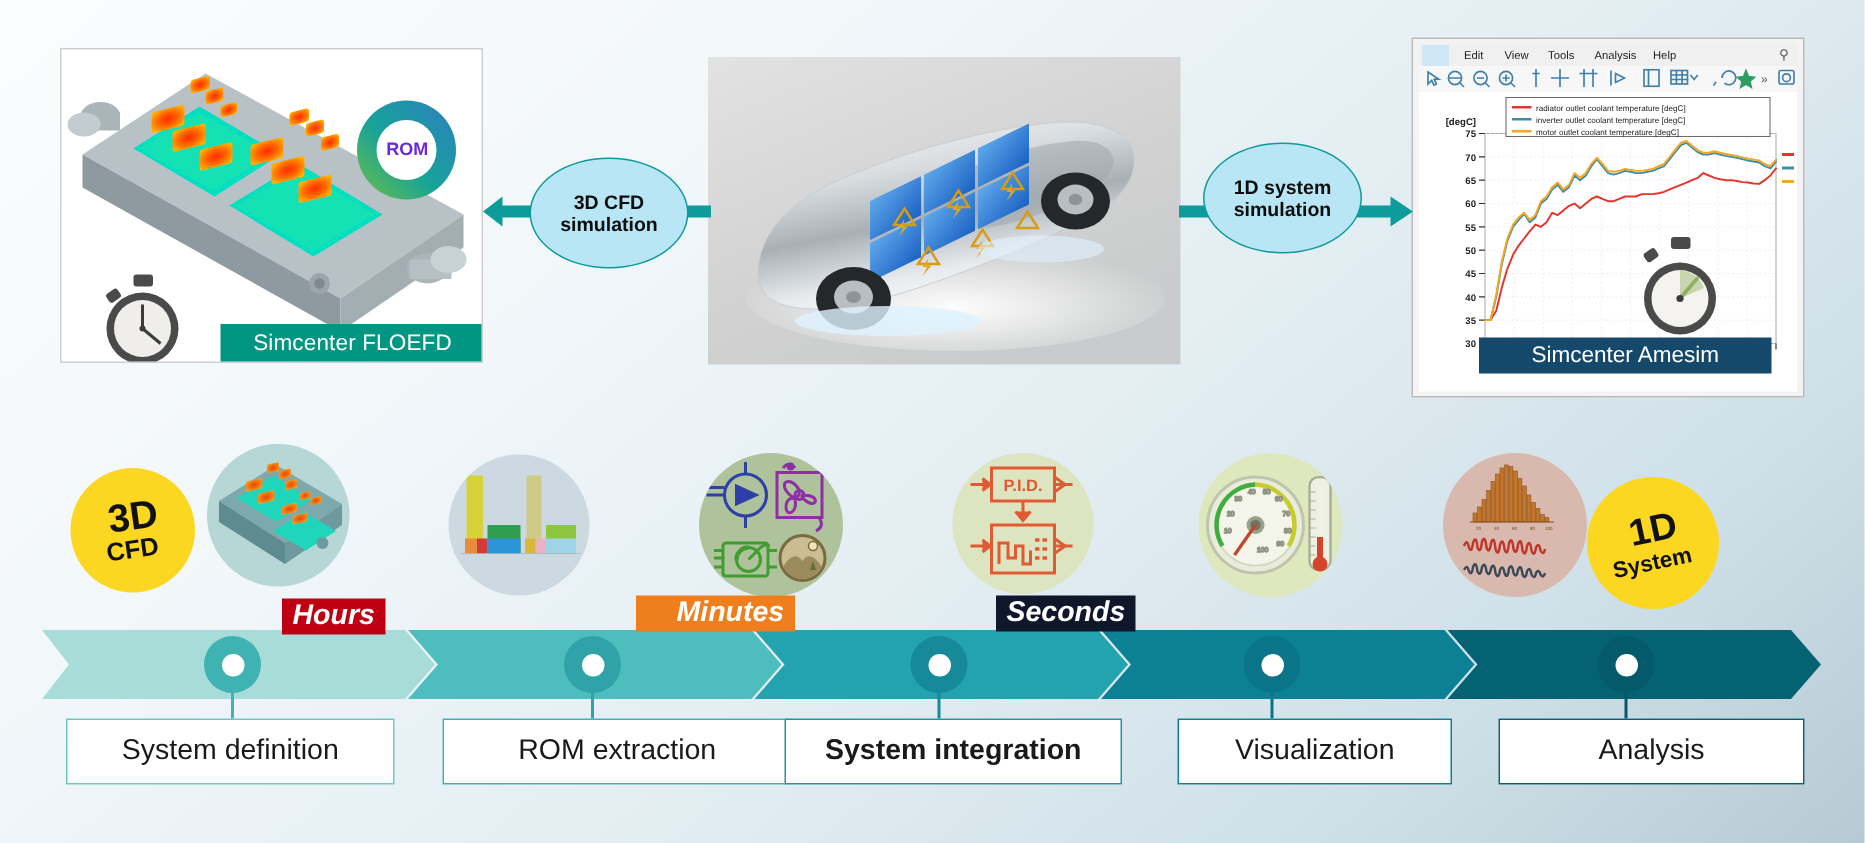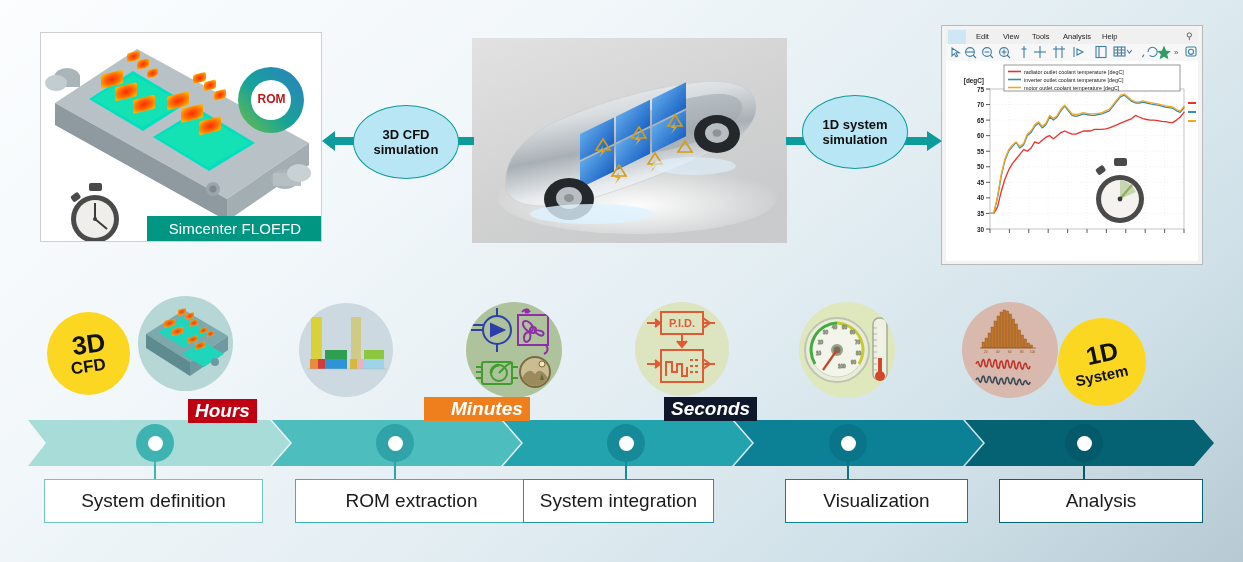--- a/index.html
+++ b/index.html
@@ -152,21 +152,21 @@
     <g>
       <rect x="48" y="150" width="13" height="8" rx="2" fill="#4a4a4a"></rect>
       <rect x="30" y="161" width="9" height="7" rx="2" fill="#4a4a4a" transform="rotate(-35 34 164)"></rect>
       <circle cx="54" cy="186" r="24" fill="#4a4a4a"></circle>
       <circle cx="54" cy="186" r="19" fill="#f0eeea"></circle>
       <line x1="54" y1="186" x2="54" y2="170" stroke="#3b3b3b" stroke-width="2"></line>
       <line x1="54" y1="186" x2="66" y2="196" stroke="#3b3b3b" stroke-width="2"></line>
       <circle cx="54" cy="186" r="2" fill="#3b3b3b"></circle>
     </g>
   </svg>
-  <div style="position:absolute;left:214px;top:59px;width:33px;height:16px;text-align:center;font-size:12px;font-weight:bold;color:#b91c1c;">ROM</div>
+  <div style="position:absolute;left:214px;top:59px;width:33px;height:16px;text-align:center;font-size:12px;font-weight:bold;color:#6d28d9;">ROM</div>
   <div class="floefd-tag">Simcenter FLOEFD</div>
 </div>
 
 <div class="abs panel-car">
   <svg width="315" height="205" viewBox="0 0 315 205">
     <defs>
       <linearGradient id="bgg" x1="0" y1="0" x2="0.6" y2="1">
         <stop offset="0%" stop-color="#e2e2e2"></stop>
           <stop offset="60%" stop-color="#d2d2d2"></stop>
           <stop offset="100%" stop-color="#c9cbcc"></stop>
@@ -441,20 +441,21 @@
     <svg style="position:absolute;left:142px;top:96px;" width="64" height="70" viewBox="0 0 64 70">
       <rect x="26" y="1" width="13" height="8" rx="2" fill="#4a4a4a"></rect>
       <rect x="8" y="10" width="9" height="7" rx="2" fill="#4a4a4a" transform="rotate(-35 12 13)"></rect>
       <circle cx="32" cy="42" r="24" fill="#4a4a4a"></circle>
       <circle cx="32" cy="42" r="19" fill="#f4f3ef"></circle>
       <path d="M32,42 L32,23 A19,19 0 0,1 48,35 Z" fill="#bfd0a4" opacity=".85"></path>
       <line x1="32" y1="42" x2="44" y2="28" stroke="#8fae5e" stroke-width="2.4"></line>
       <circle cx="32" cy="42" r="2.4" fill="#3b3b3b"></circle>
     </svg>
   </div>
+  <div class="ames-tag">Simcenter Amesim</div>
 </div>
 
 <svg class="abs" style="left:322px;top:128px;" width="40" height="26">
   <path d="M0,13 L13,3 L13,9 L40,9 L40,17 L13,17 L13,23 Z" fill="#0e9b9b"></path>
 </svg>
 <svg class="abs" style="left:448px;top:133px;" width="26" height="16">
   <rect x="0" y="4" width="26" height="8" fill="#0e9b9b"></rect>
 </svg>
 <div class="bubble bubble-cfd">
   <div>
@@ -701,15 +702,15 @@
 <div class="abs node-stem" style="left:625px;background:#178a99;"></div>
 <div class="abs node-stem" style="left:847px;background:#0a7588;"></div>
 <div class="abs node-stem" style="left:1083px;background:#045a6a;"></div>
 
 <div class="badge" style="left:188px;top:399px;background:#bf0013;">Hours</div>
 <div class="badge" style="left:424px;top:397px;background:#ee7f1c;padding-left:27px;">Minutes</div>
 <div class="badge" style="left:664px;top:397px;background:#0f172a;">Seconds</div>
 
 <div class="label-box" style="left:44px;width:219px;border:1.5px solid #6ec6c3;">System definition</div>
 <div class="label-box" style="left:295px;width:233px;border:1.5px solid #3fb1b6;">ROM extraction</div>
-<div class="label-box" style="left:523px;width:191px;border:1.5px solid #2196a3;">System integration</div>
+<div class="label-box" style="left:523px;width:225px;border:1.5px solid #2196a3;font-weight:bold;">System integration</div>
 <div class="label-box" style="left:785px;width:183px;border:1.5px solid #0d7f92;">Visualization</div>
 <div class="label-box" style="left:999px;width:204px;border:1.5px solid #046273;">Analysis</div>
 
 </body></html>

